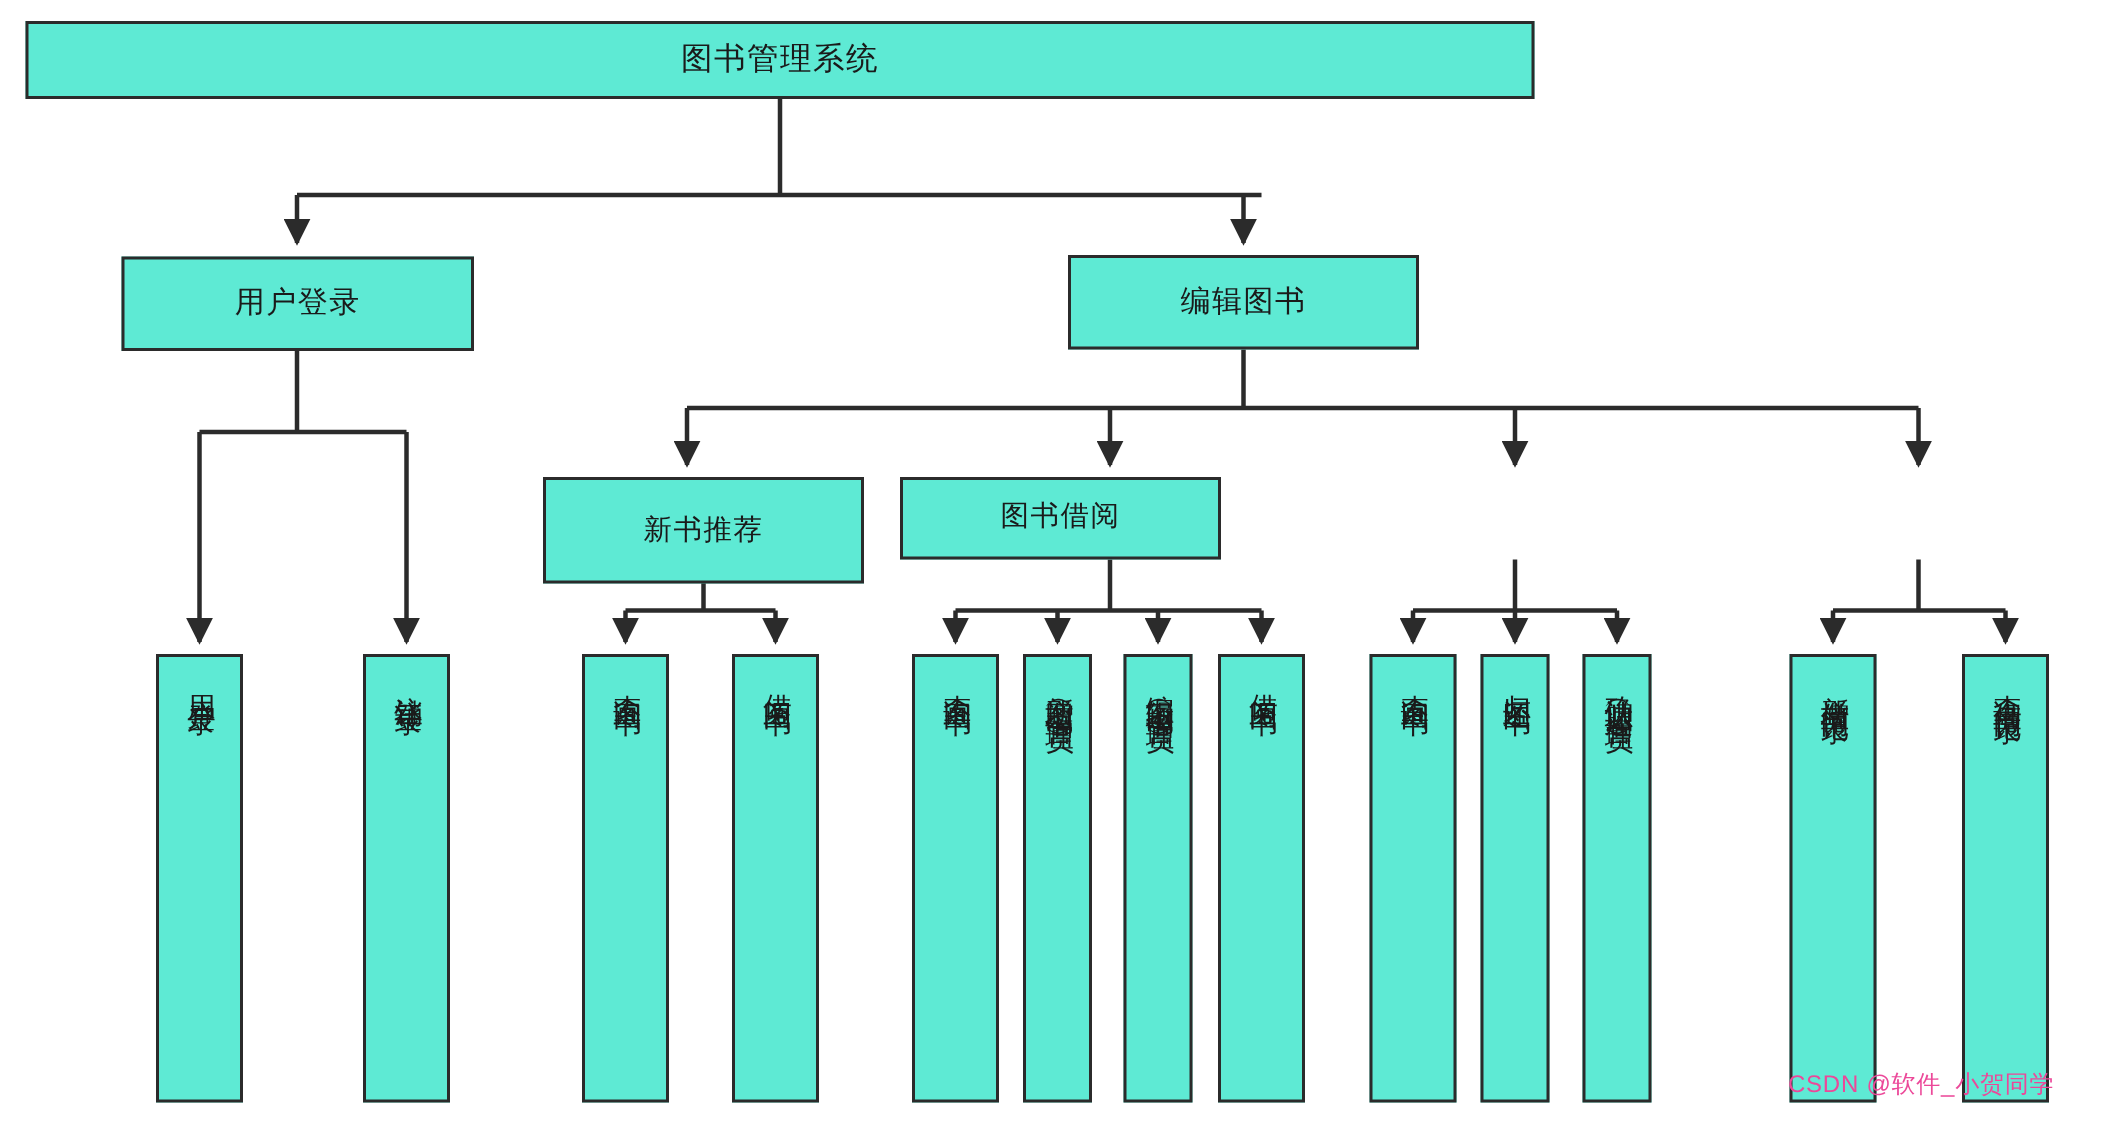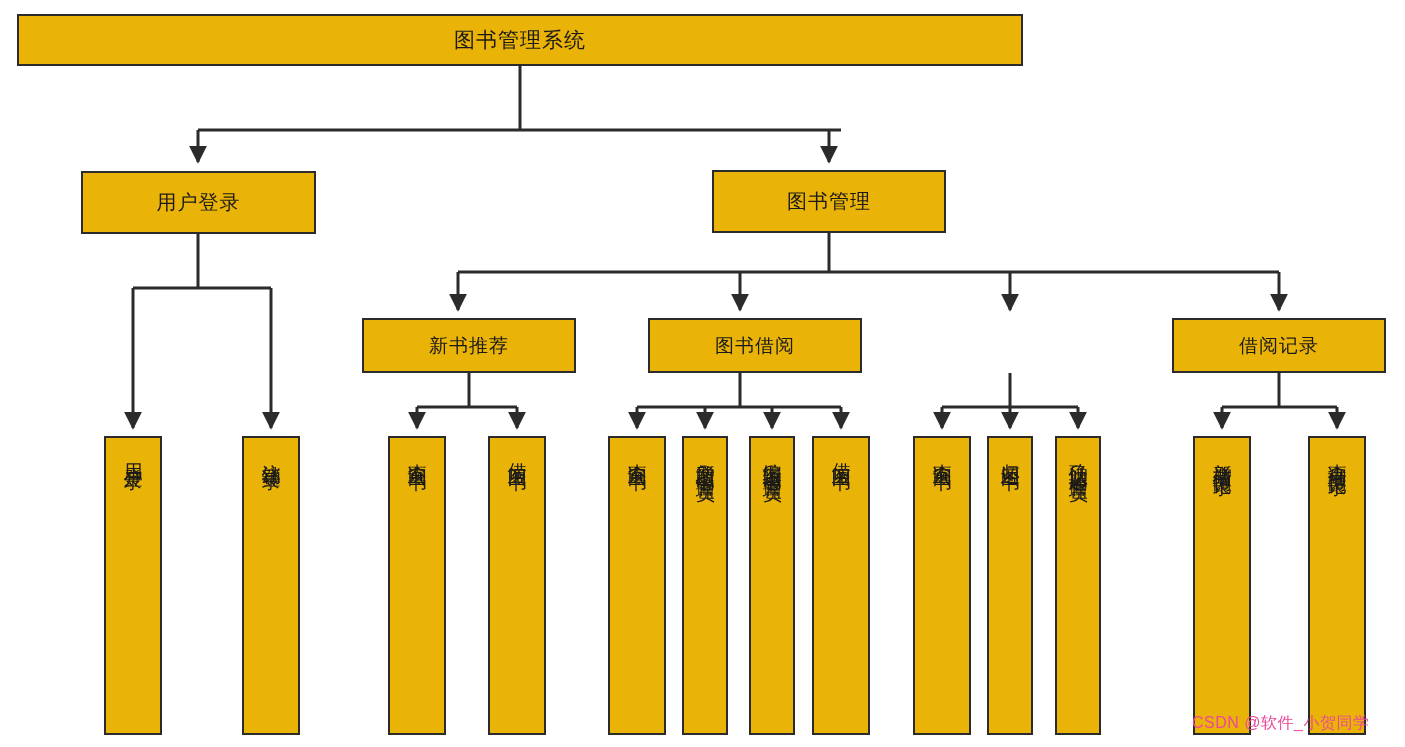--- a/index.html
+++ b/index.html
@@ -8,21 +8,21 @@
     background:#ffffff;
     font-family:"Liberation Sans","DejaVu Sans",sans-serif;
     overflow:hidden;
   }
   #stage{position:relative;width:1405px;height:747px;}
   svg.wires{position:absolute;left:0;top:0;width:1405px;height:747px;pointer-events:none;}
 
   .node{
     position:absolute;
     box-sizing:border-box;
-    background:#eab308;
+    background:#5eead4;
     border:2px solid #2b2b2b;
     display:flex;
     align-items:center;
     justify-content:center;
     color:#1a1a1a;
     z-index:2;
   }
   .node .lbl{
     font-size:20px;
     line-height:1.15;
@@ -114,31 +114,28 @@
   </svg>
 
   <div class="node root" style="left:17px;top:14px;width:1006px;height:52px;">
     <span class="lbl">图书管理系统</span>
   </div>
 
   <div class="node lvl1" style="left:81px;top:171px;width:235px;height:63px;">
     <span class="lbl">用户登录</span>
   </div>
   <div class="node lvl1" style="left:712px;top:170px;width:234px;height:63px;">
-    <span class="lbl">图书管理</span>
+    <span class="lbl">编辑图书</span>
   </div>
 
-  <div class="node lvl2" style="left:362px;top:318px;width:214px;height:55px;">
+  <div class="node lvl2" style="left:362px;top:318px;width:214px;height:71px;">
     <span class="lbl">新书推荐</span>
   </div>
-  <div class="node lvl2" style="left:648px;top:318px;width:214px;height:55px;">
+  <div class="node lvl2" style="left:600px;top:318px;width:214px;height:55px;font-family:Liberation Mono, monospace;">
     <span class="lbl">图书借阅</span>
-  </div>
-  <div class="node lvl2" style="left:1172px;top:318px;width:214px;height:55px;">
-    <span class="lbl">借阅记录</span>
   </div>
 
   <div class="node leaf" style="left:104px;top:436px;width:58px;height:299px;">
     <span class="lbl">用户登录</span>
   </div>
   <div class="node leaf" style="left:242px;top:436px;width:58px;height:299px;">
     <span class="lbl">注销登录</span>
   </div>
 
   <div class="node leaf" style="left:388px;top:436px;width:58px;height:299px;">

